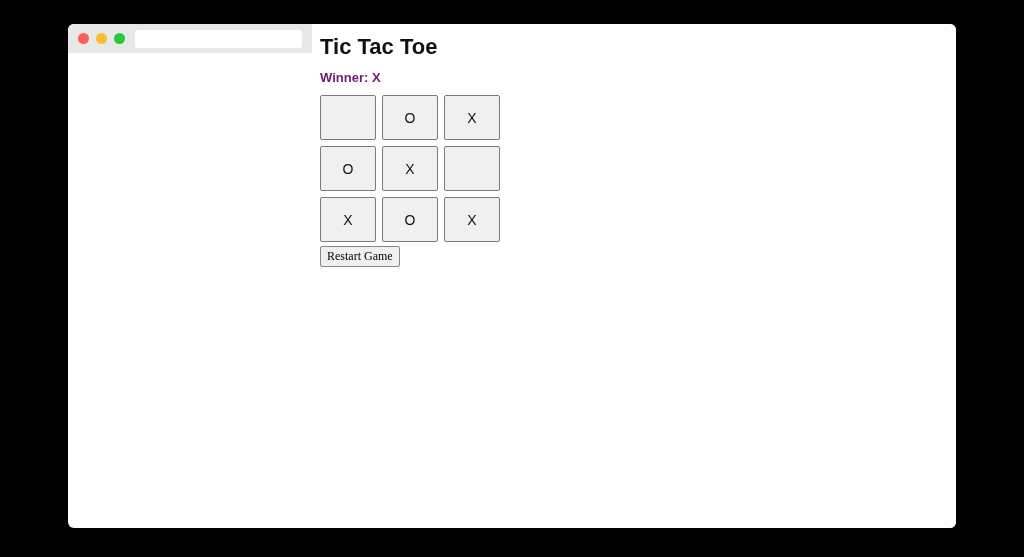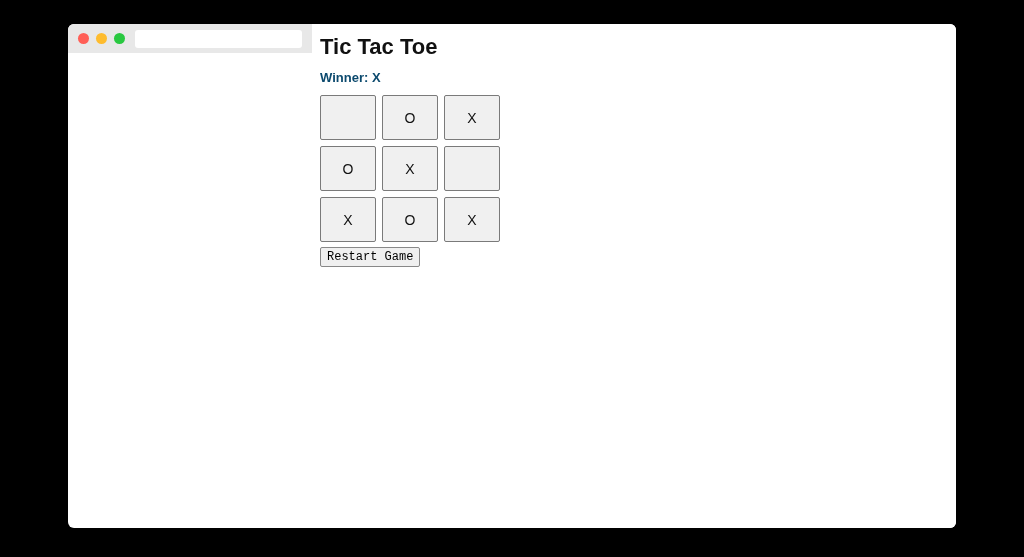--- a/index.html
+++ b/index.html
@@ -65,21 +65,21 @@
     padding: 8px 8px;
     box-sizing: border-box;
     color: #111;
   }
   .page h1 {
     margin: 2px 0 10px 0;
     font-size: 22px;
     font-weight: 700;
   }
   .status {
-    color: #0c4a6e;
+    color: #701a75;
     font-weight: 700;
     font-size: 13px;
     margin-bottom: 10px;
   }
   .board {
     display: grid;
     grid-template-columns: repeat(3, 56px);
     grid-template-rows: repeat(3, 45px);
     gap: 6px;
     margin-bottom: 4px;
@@ -92,21 +92,21 @@
     font-family: inherit;
     color: #111;
     display: flex;
     align-items: center;
     justify-content: center;
     cursor: pointer;
     padding: 0;
   }
   .restart {
     font-size: 12px;
-    font-family: Liberation Mono, monospace;
+    font-family: Liberation Serif, serif;
     background: #f0f0f0;
     border: 1px solid #888;
     border-radius: 2px;
     padding: 2px 6px;
     cursor: pointer;
   }
 </style>
 </head>
 <body>
 

